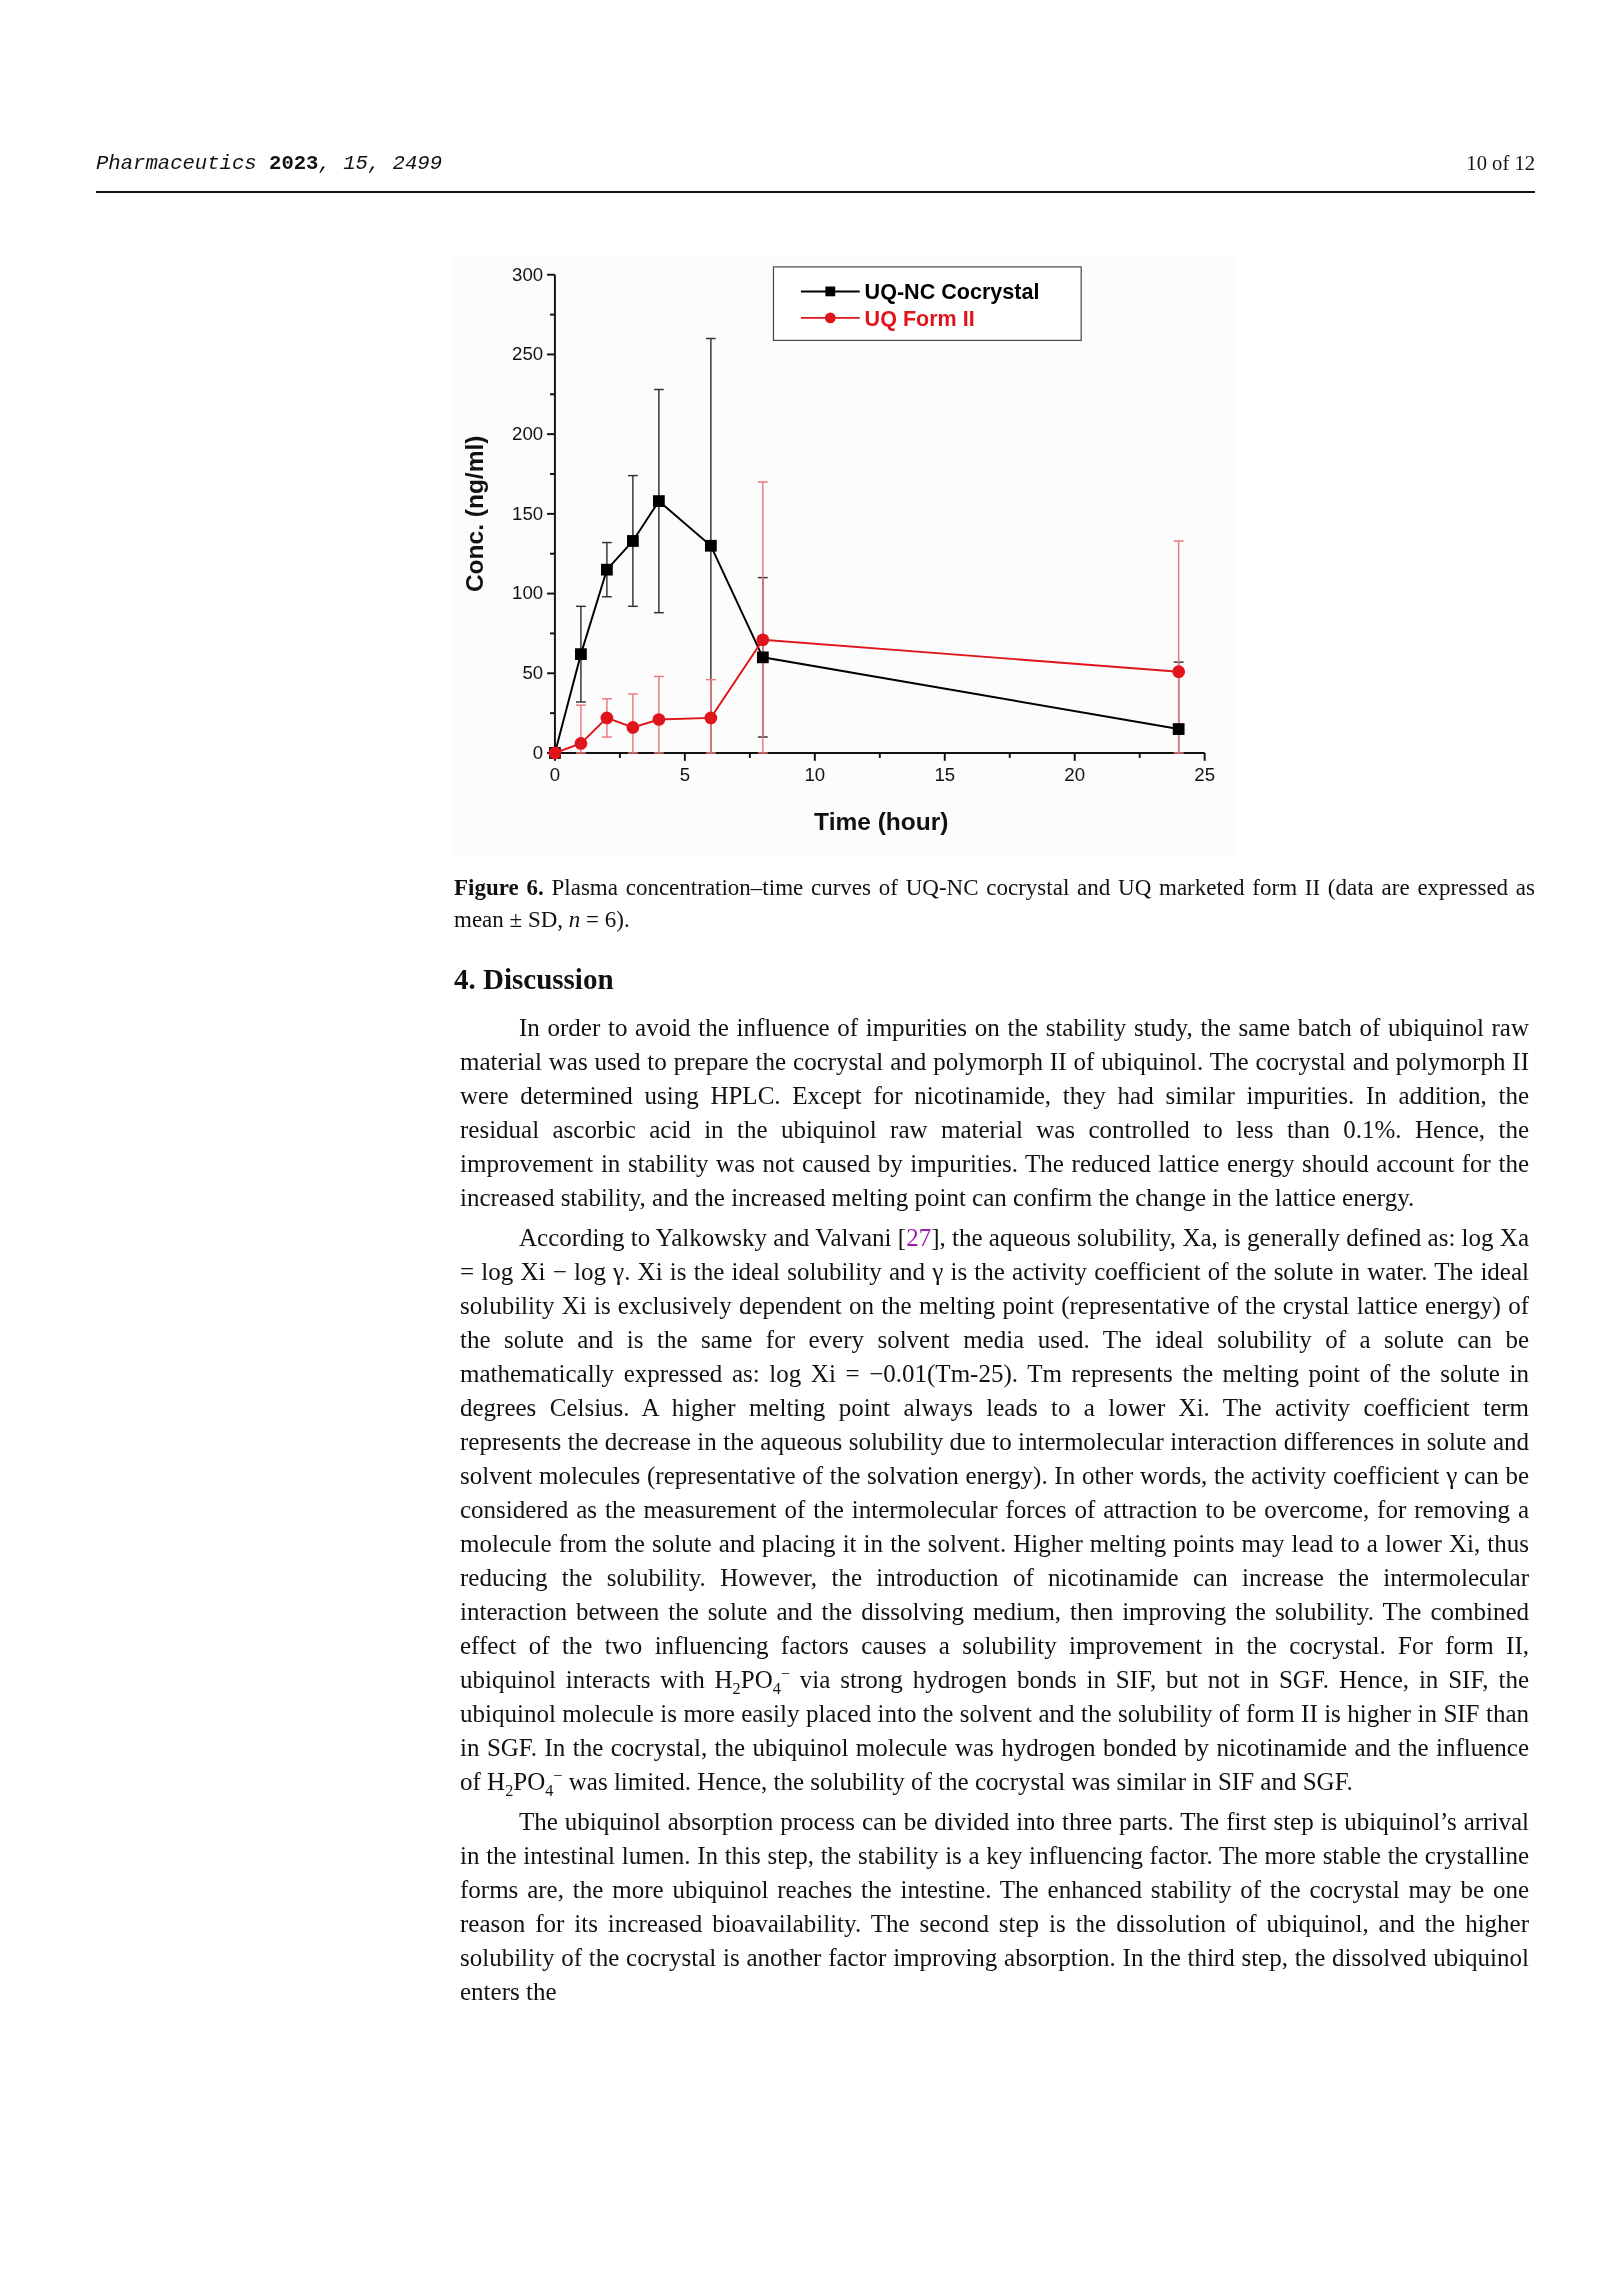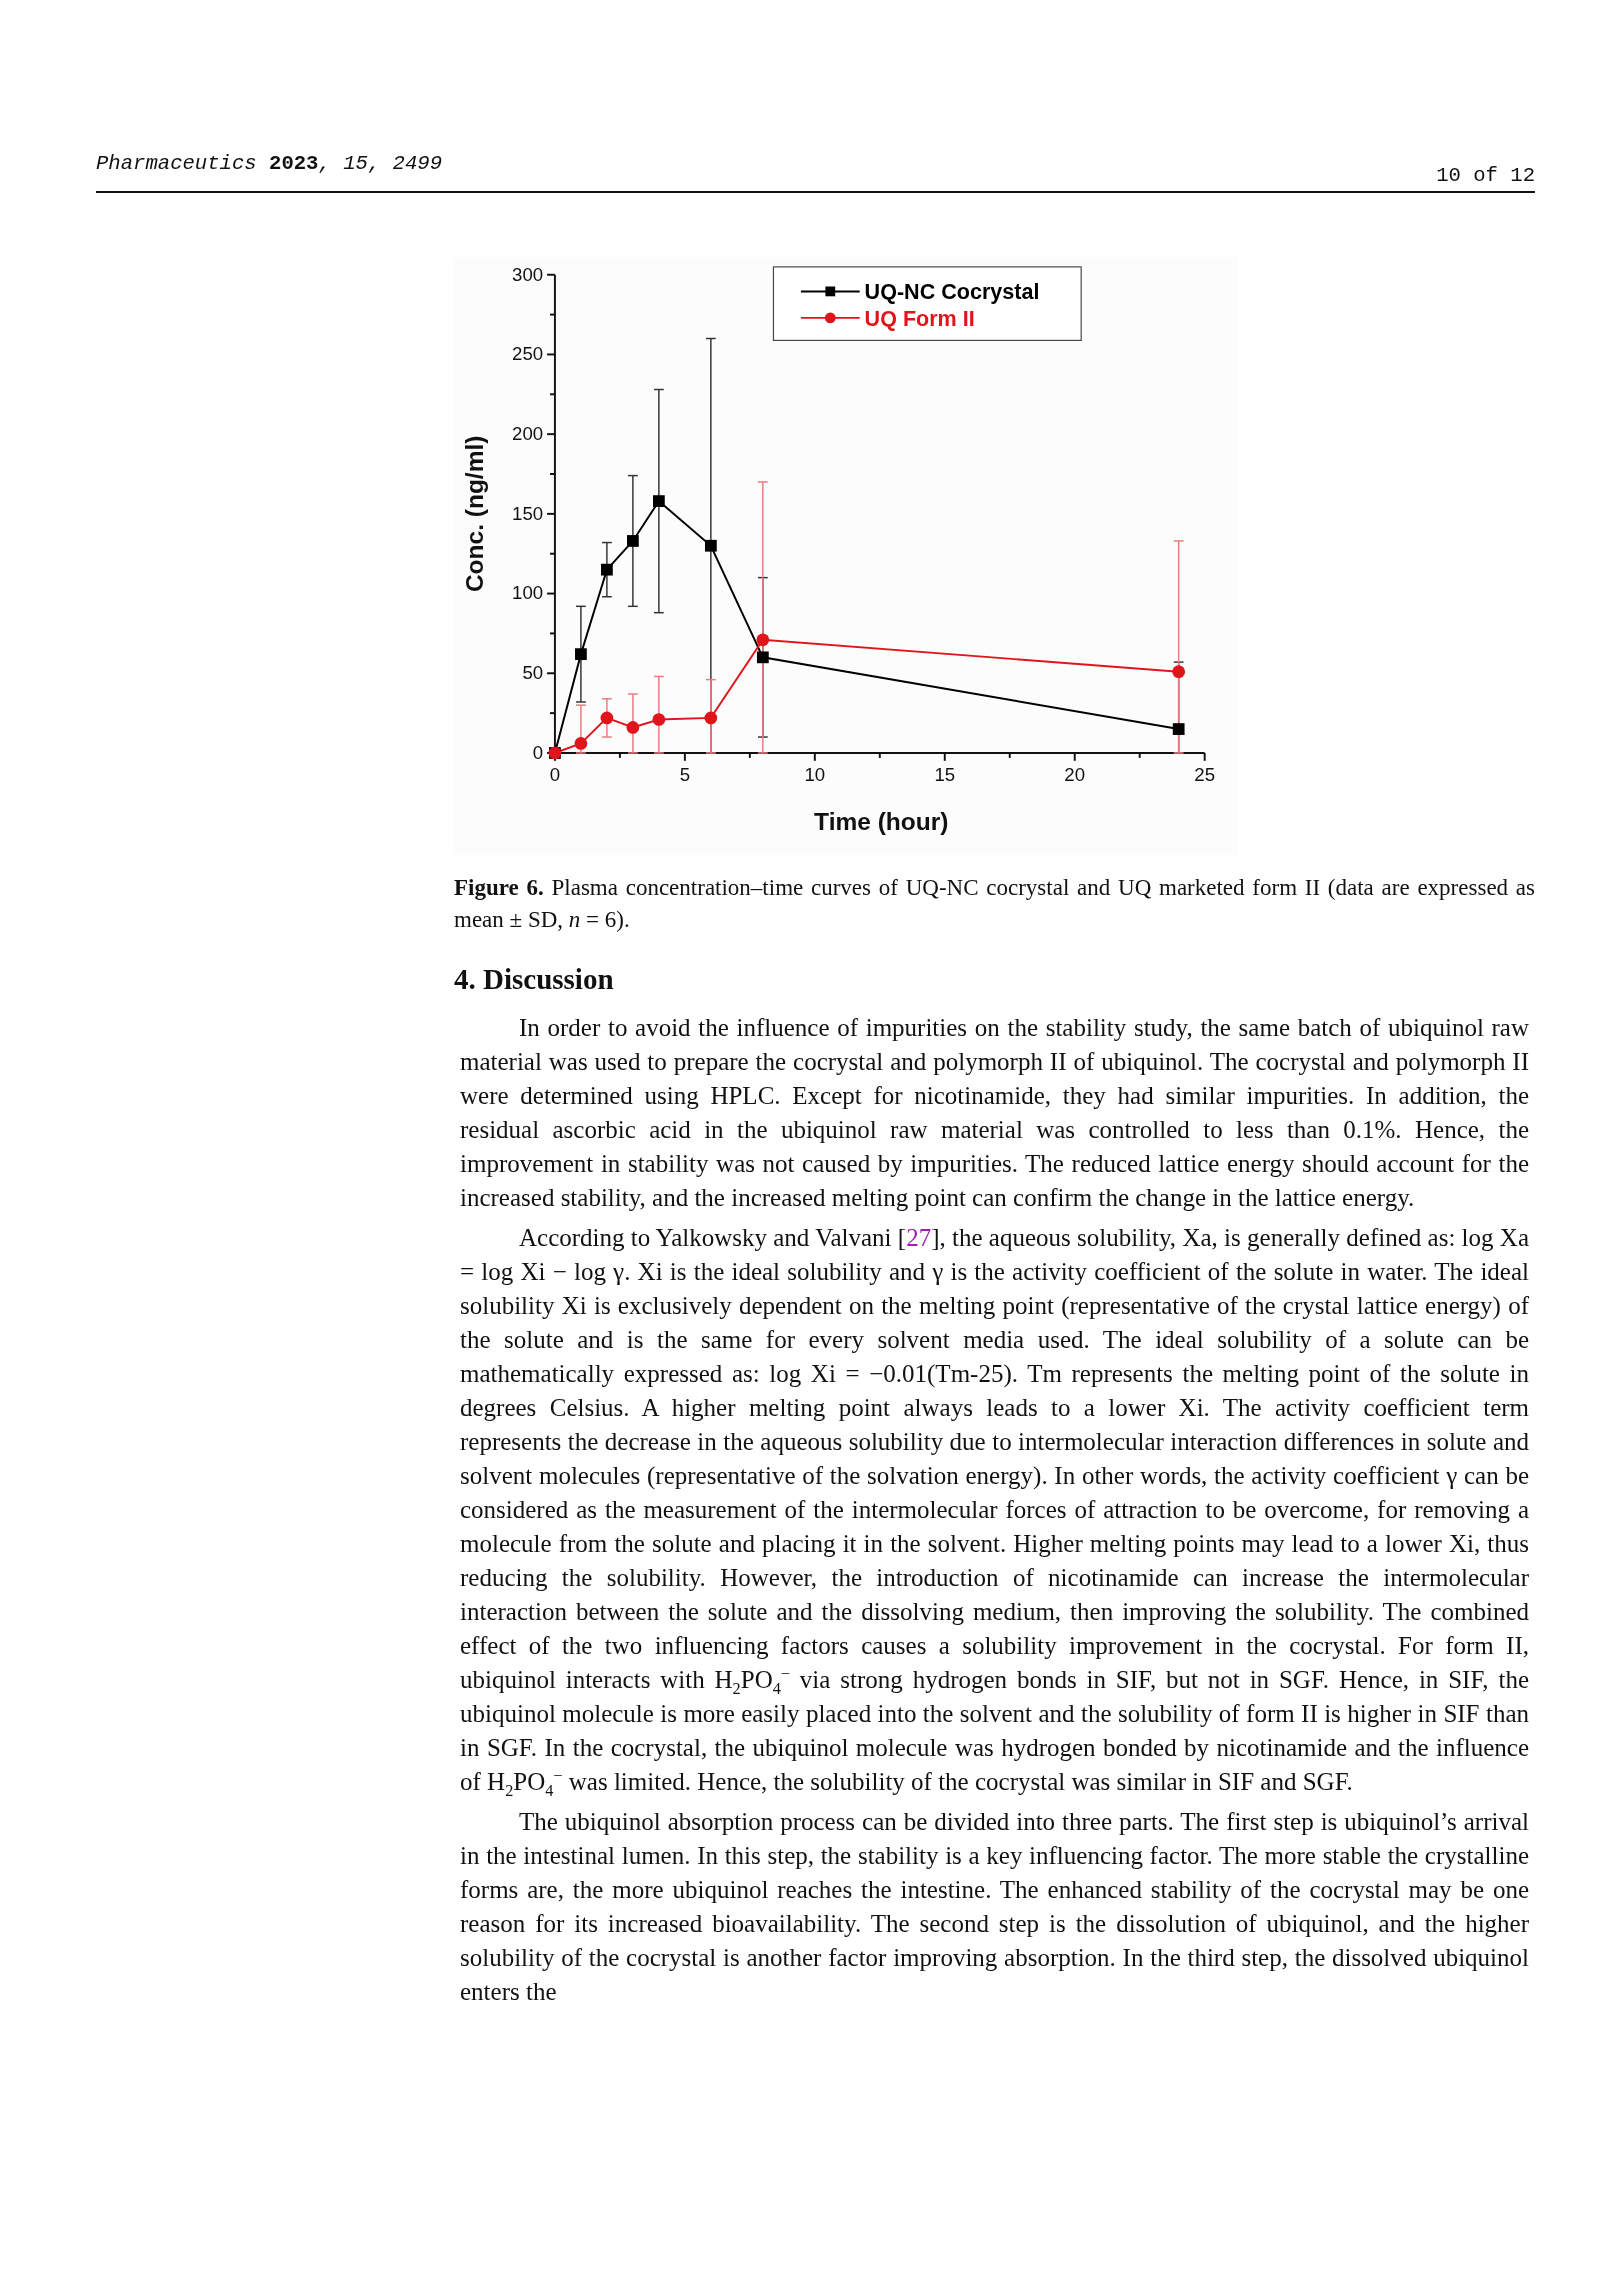--- a/index.html
+++ b/index.html
@@ -2,21 +2,21 @@
 <html><head>
 <meta charset="utf-8">
 <style>
   html, body { margin: 0; padding: 0; background: #ffffff; }
   body { width: 1621px; height: 2293px; position: relative; overflow: hidden;
          font-family: "Liberation Serif", "DejaVu Serif", serif; color: #111; }
   .header { position: absolute; left: 96px; top: 152px; width: 1439px; height: 29px;
             font-size: 20.6px; }
   .header .journal { position: absolute; left: 0; top: 0; font-style: italic; font-family: Liberation Mono, monospace; }
   .header .journal b { font-style: normal; font-weight: bold; }
-  .header .pageno { position: absolute; right: 0; top: 12px; font-family: Liberation Mono, monospace; }
+  .header .pageno { position: absolute; right: 0; top: 0; }
   .rule { position: absolute; left: 96px; top: 191px; width: 1439px; height: 2px; background: #111; }
 
   .figure { position: absolute; left: 453px; top: 257px; width: 784px; height: 598px; }
   .figure svg { position: absolute; left: 0; top: 0; }
   .fig-bg { fill: #fcfcfc; }
 
   .caption { position: absolute; left: 454px; top: 872px; width: 1081px;
              font-size: 23px; line-height: 32px; text-align: justify; }
   .caption b { font-weight: bold; }
 

